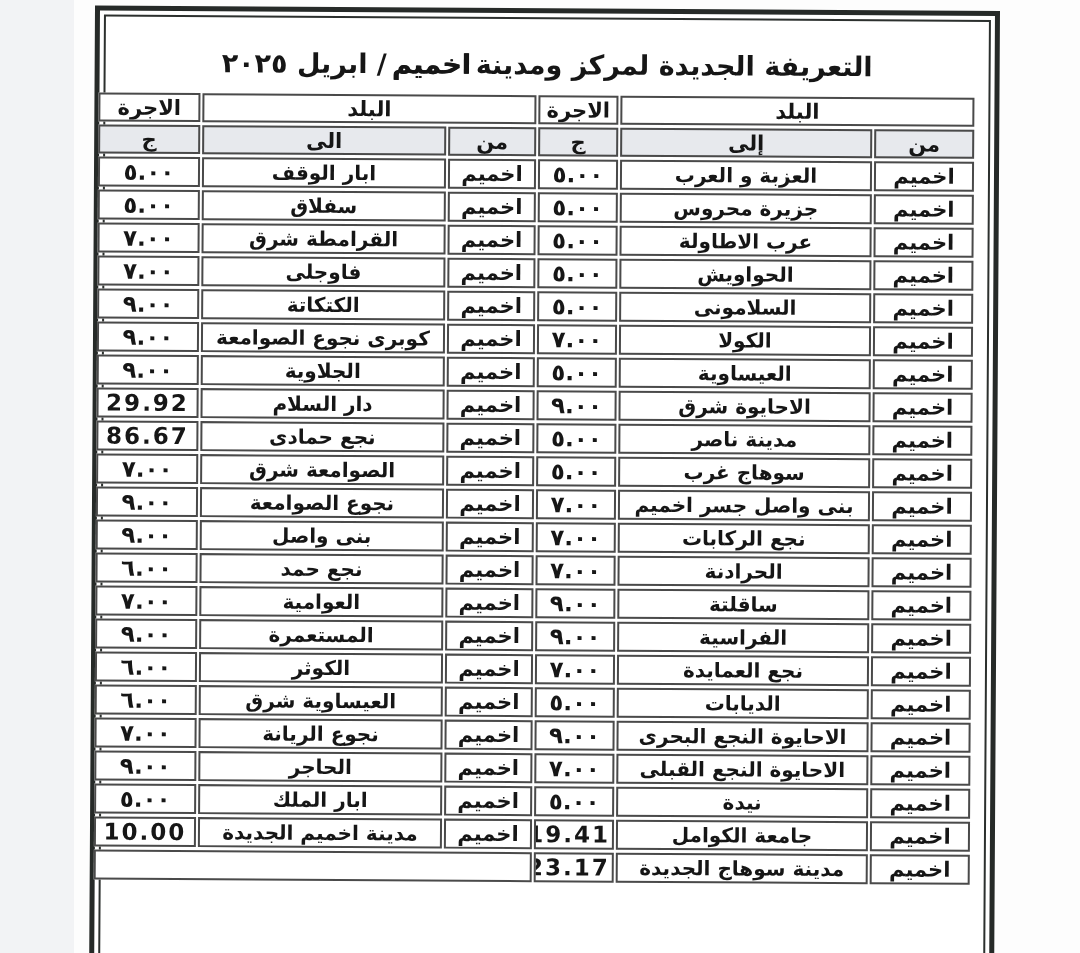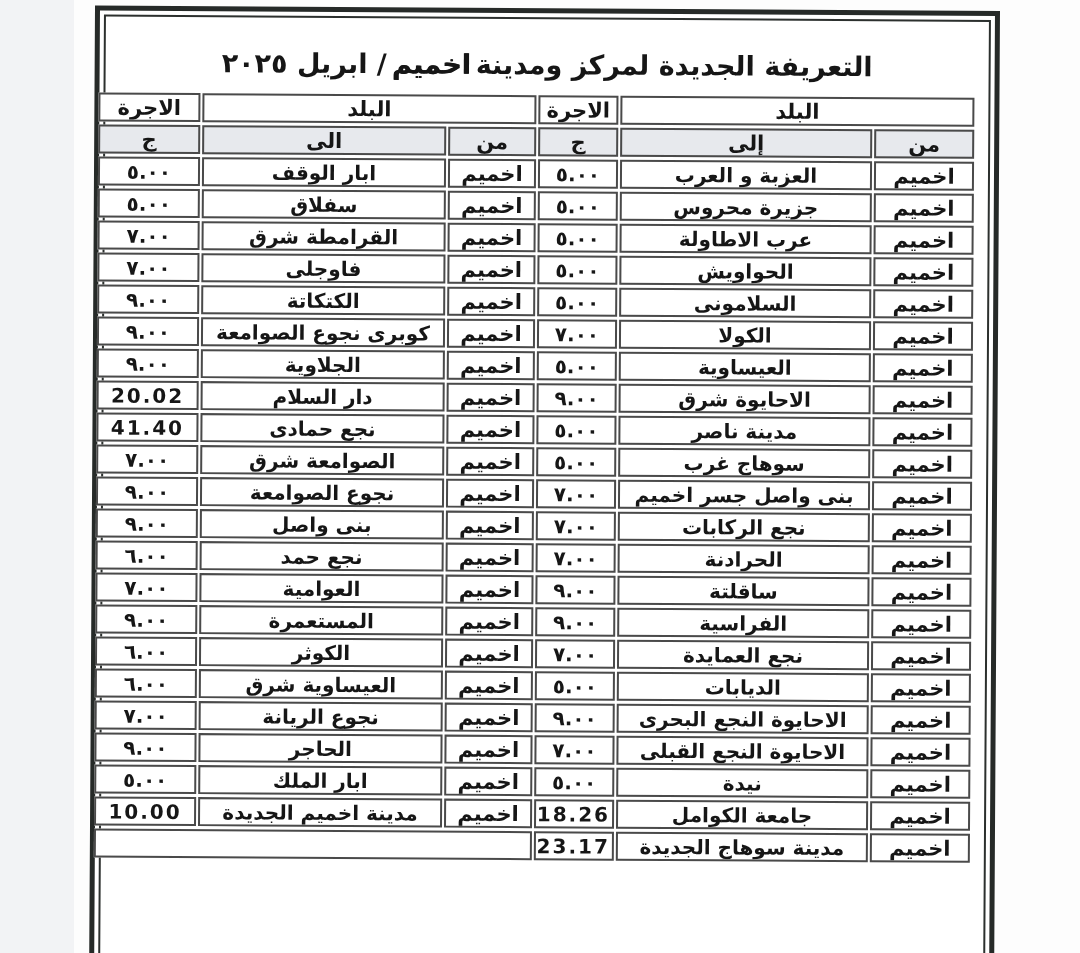--- a/index.html
+++ b/index.html
@@ -69,21 +69,21 @@
     font-size: 21px;
   }
   .col-r-from { width: 100px; }
   .col-r-to   { width: 252px; }
   .col-r-fare { width: 80px;  }
   .col-l-from { width: 88px;  }
   .col-l-to   { width: 244px; }
   .col-l-fare { width: 102px; }
   td.origin { font-size: 21px; }
   td.dest   { font-size: 20px; }
-  td.fare   { font-size: 20px; letter-spacing: 2px; }
+  td.fare   { font-size: 23px; letter-spacing: 2px; }
   td.empty-merged { background: #ffffff; }
 </style>
 </head>
 <body>
 
 <div class="scan-strip-right"></div>
 
 <div class="frame">
   <div class="frame-inner">
 
@@ -170,29 +170,29 @@
             <td class="origin">اخميم</td>
             <td class="dest">الجلاوية</td>
             <td class="fare">٩.٠٠</td>
           </tr>
           <tr>
             <td class="origin">اخميم</td>
             <td class="dest">الاحايوة شرق</td>
             <td class="fare">٩.٠٠</td>
             <td class="origin">اخميم</td>
             <td class="dest">دار السلام</td>
-            <td class="fare">20.02</td>
+            <td class="fare">29.92</td>
           </tr>
           <tr>
             <td class="origin">اخميم</td>
             <td class="dest">مدينة ناصر</td>
             <td class="fare">٥.٠٠</td>
             <td class="origin">اخميم</td>
             <td class="dest">نجع حمادى</td>
-            <td class="fare">41.40</td>
+            <td class="fare">86.67</td>
           </tr>
           <tr>
             <td class="origin">اخميم</td>
             <td class="dest">سوهاج غرب</td>
             <td class="fare">٥.٠٠</td>
             <td class="origin">اخميم</td>
             <td class="dest">الصوامعة شرق</td>
             <td class="fare">٧.٠٠</td>
           </tr>
           <tr>
@@ -271,21 +271,21 @@
             <td class="origin">اخميم</td>
             <td class="dest">نيدة</td>
             <td class="fare">٥.٠٠</td>
             <td class="origin">اخميم</td>
             <td class="dest">ابار الملك</td>
             <td class="fare">٥.٠٠</td>
           </tr>
           <tr>
             <td class="origin">اخميم</td>
             <td class="dest">جامعة الكوامل</td>
-            <td class="fare">18.26</td>
+            <td class="fare">19.41</td>
             <td class="origin">اخميم</td>
             <td class="dest">مدينة اخميم الجديدة</td>
             <td class="fare">10.00</td>
           </tr>
           <tr>
             <td class="origin">اخميم</td>
             <td class="dest">مدينة سوهاج الجديدة</td>
             <td class="fare">23.17</td>
             <td class="empty-merged" colspan="3"></td>
           </tr>

